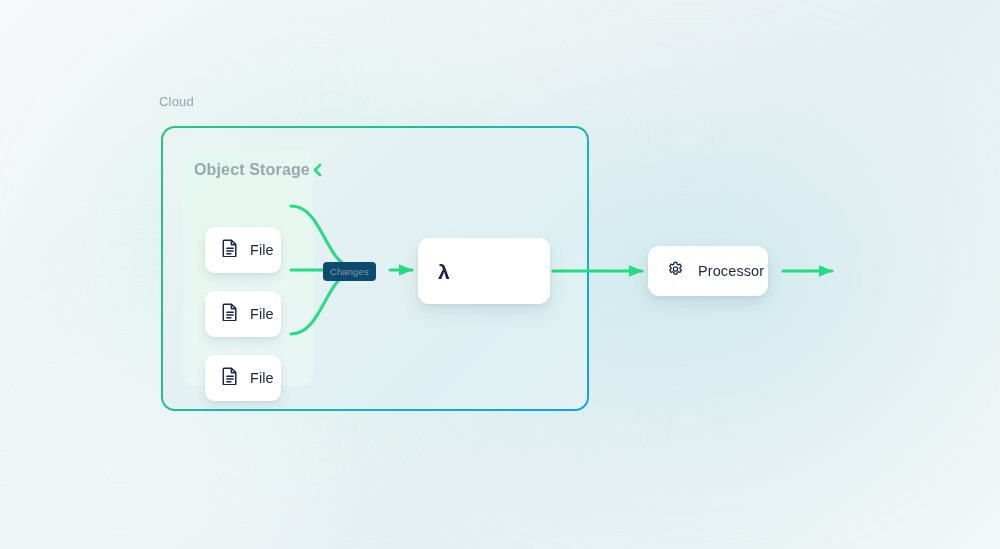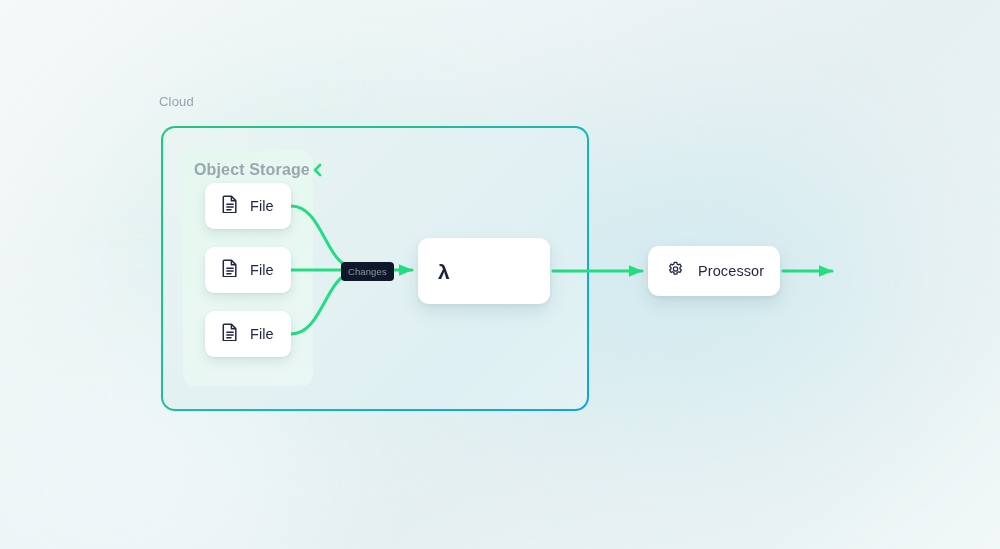--- a/index.html
+++ b/index.html
@@ -87,48 +87,49 @@
     position: absolute;
     left: 310px;
     top: 162px;
     width: 14px;
     height: 16px;
   }
 
   
   .file-card {
     position: absolute;
-    width: 86px;
+    width: 76px;
     height: 46px;
     background: #ffffff;
     border-radius: 9px;
     box-shadow: 0 5px 11px rgba(40,70,90,0.10), 0 1px 3px rgba(40,70,90,0.06);
     display: flex;
     align-items: center;
     gap: 12px;
     padding-left: 17px;
     box-sizing: border-box;
+    margin-top: 44px;
   }
   .file-card.f1 { left: 205px; top: 183px; }
   .file-card.f2 { left: 205px; top: 247px; }
   .file-card.f3 { left: 205px; top: 311px; }
   .file-label {
     font-size: 14.5px;
     color: #1f2544;
     letter-spacing: 0.1px;
   }
 
   
   .changes-pill {
     position: absolute;
-    left: 341px;
+    left: 323px;
     top: 262px;
     padding: 3px 7px;
     border-radius: 4px;
-    background: #0f172a;
+    background: #0c4a6e;
     font-size: 9.5px;
     color: #8b97a2;
     letter-spacing: 0.1px;
     line-height: 13px;
   }
 
   
   .node-box {
     position: absolute;
     background: #ffffff;
@@ -142,21 +143,21 @@
     left: 418px;
     top: 238px;
     width: 132px;
     height: 66px;
     padding-left: 20px;
     gap: 16px;
   }
   .node-processor {
     left: 648px;
     top: 246px;
-    width: 132px;
+    width: 120px;
     height: 50px;
     padding-left: 19px;
     gap: 14px;
   }
   .node-title {
     font-size: 14.5px;
     color: #1f2544;
     line-height: 18px;
     letter-spacing: 0.1px;
   }

